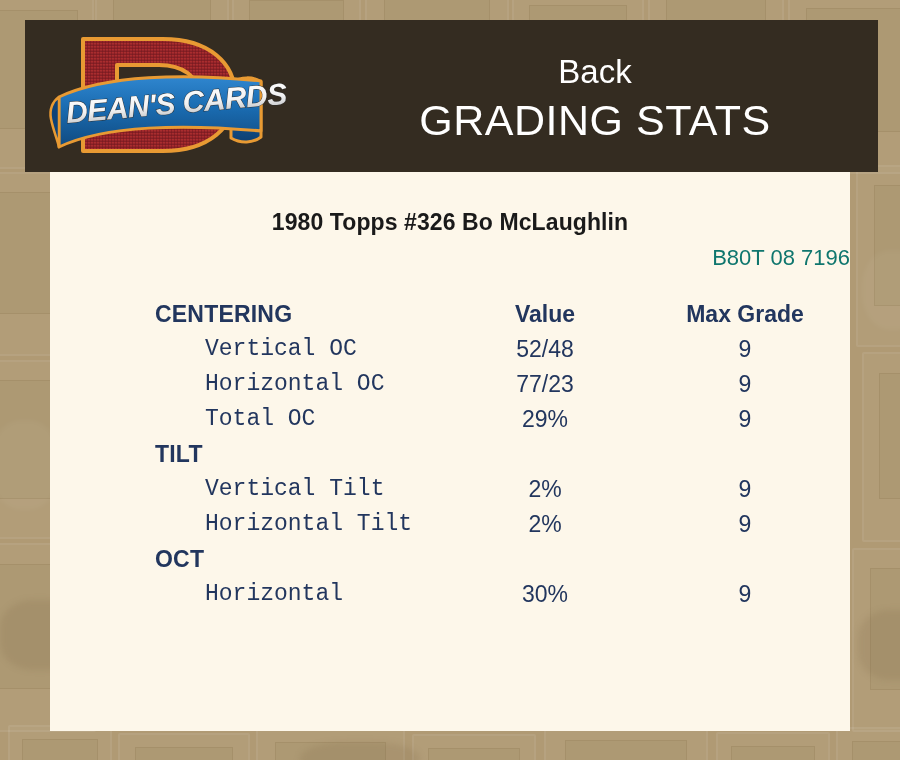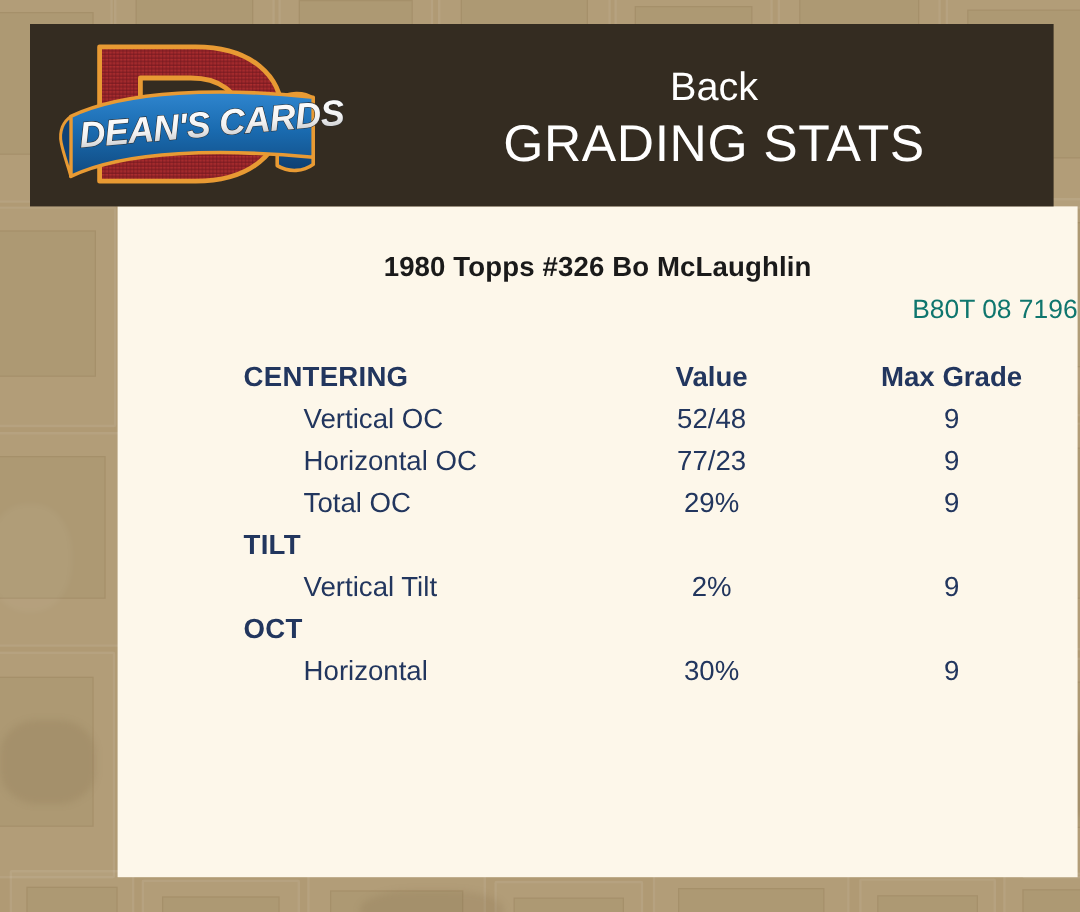--- a/index.html
+++ b/index.html
@@ -96,21 +96,20 @@
 
   
   #content-panel {
     position: absolute;
     left: 50px;
     top: 172px;
     width: 800px;
     height: 559px;
     background: #fdf7ea;
     z-index: 4;
-    margin-left: 48px;
   }
 
   #card-title {
     margin-top: 37px;
     text-align: center;
     font-size: 23px;
     font-weight: bold;
     color: #1a1a1a;
     letter-spacing: 0.1px;
   }
@@ -156,20 +155,21 @@
     padding-left: 105px !important;
     font-size: 23px;
     font-weight: bold;
     letter-spacing: 0.2px;
   }
   .row-label {
     text-align: left;
     padding-left: 155px !important;
     font-size: 23px;
     font-weight: 400;
+    font-family: Liberation Mono, monospace;
   }
   .row-value, .row-grade {
     text-align: center;
     font-size: 23px;
     font-weight: 400;
   }
 </style>
 </head>
 <body>
 
@@ -299,20 +299,25 @@
           <td class="row-section-cell">TILT</td>
           <td></td>
           <td></td>
         </tr>
         <tr>
           <td class="row-label">Vertical Tilt</td>
           <td class="row-value">2%</td>
           <td class="row-grade">9</td>
         </tr>
         <tr>
+          <td class="row-label">Horizontal Tilt</td>
+          <td class="row-value">2%</td>
+          <td class="row-grade">9</td>
+        </tr>
+        <tr>
           <td class="row-section-cell">OCT</td>
           <td></td>
           <td></td>
         </tr>
         <tr>
           <td class="row-label">Horizontal</td>
           <td class="row-value">30%</td>
           <td class="row-grade">9</td>
         </tr>
       </tbody>

